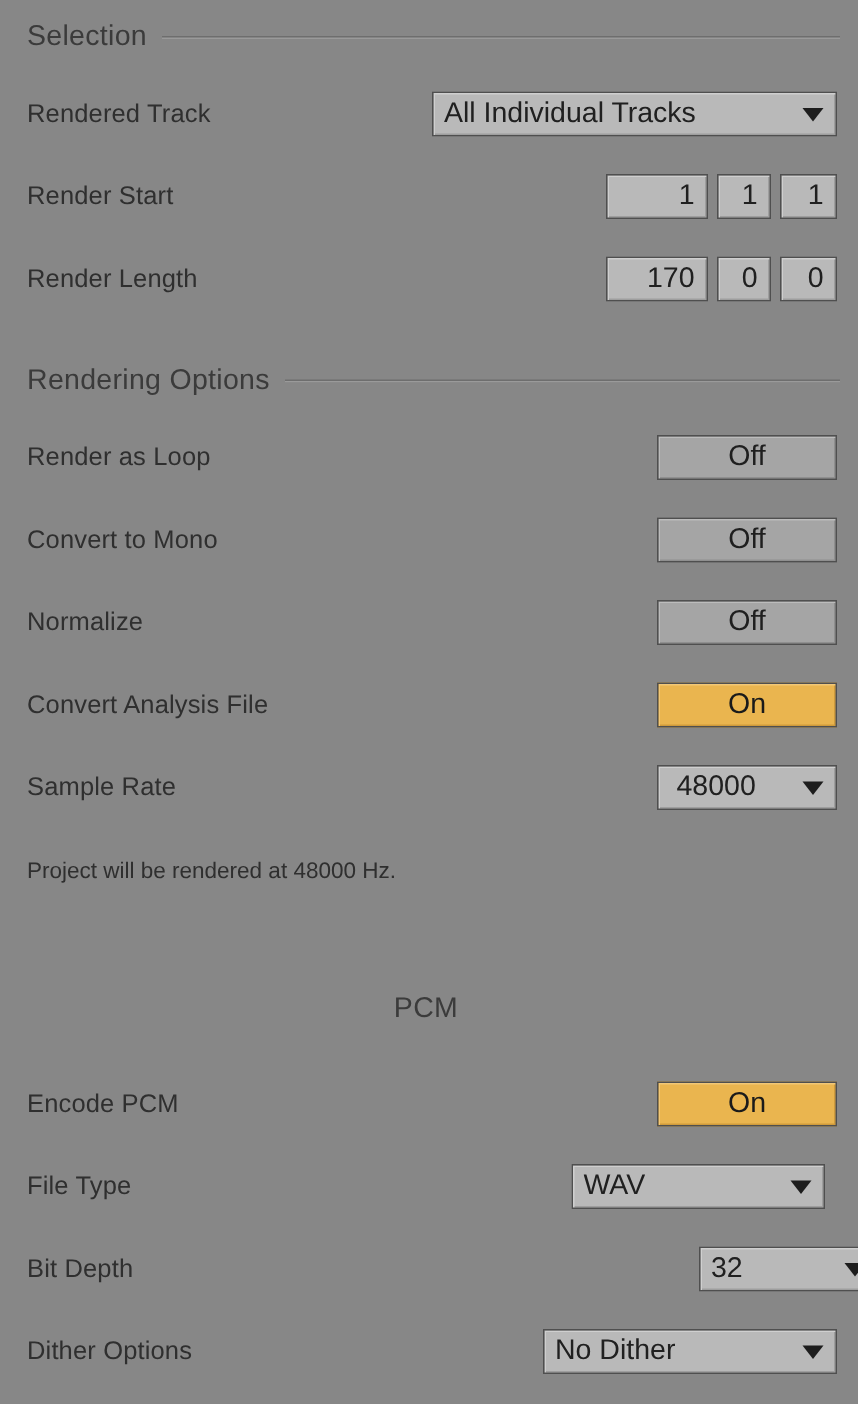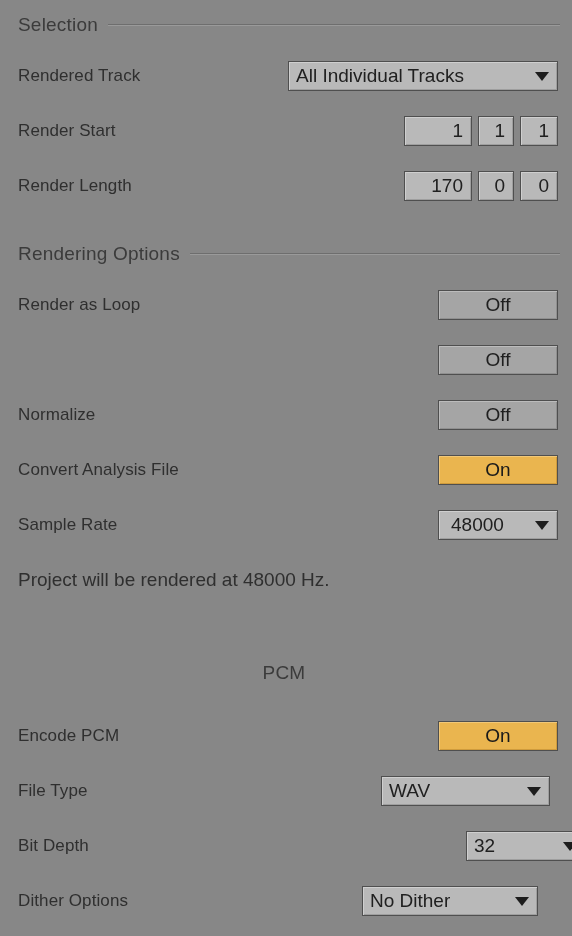--- a/index.html
+++ b/index.html
@@ -60,21 +60,21 @@
     position: absolute;
     left: 18px;
     font-size: 17px;
     color: #2f2f2f;
     letter-spacing: .1px;
     white-space: nowrap;
   }
   .info-text {
     position: absolute;
     left: 18px;
-    font-size: 19px;
+    font-size: 15px;
     color: #2f2f2f;
     white-space: nowrap;
   }
 
   
   .ctrl {
     position: absolute;
     box-sizing: border-box;
     height: 30px;
     display: flex;
@@ -173,20 +173,21 @@
     <span class="sh-label">Rendering Options</span>
     <span class="sh-rule"></span>
   </div>
 
   <div class="row" style="top:288px;">
     <span class="row-label">Render as Loop</span>
     <div class="ctrl toggle is-off" style="left:438px; width:120px; top:2px;">Off</div>
   </div>
 
   <div class="row" style="top:343px;">
+    <span class="row-label">Convert to Mono</span>
     <div class="ctrl toggle is-off" style="left:438px; width:120px; top:2px;">Off</div>
   </div>
 
   <div class="row" style="top:398px;">
     <span class="row-label">Normalize</span>
     <div class="ctrl toggle is-off" style="left:438px; width:120px; top:2px;">Off</div>
   </div>
 
   <div class="row" style="top:453px;">
     <span class="row-label">Convert Analysis File</span>
@@ -226,19 +227,19 @@
   <div class="row" style="top:829px;">
     <span class="row-label">Bit Depth</span>
     <div class="ctrl combo" style="left:438px; width:120px; top:2px;margin-left:28px;">
       <span class="combo-value">32</span>
       <span class="caret"></span>
     </div>
   </div>
 
   <div class="row" style="top:884px;">
     <span class="row-label">Dither Options</span>
-    <div class="ctrl combo" style="left:362px; width:176px; top:2px;">
+    <div class="ctrl combo" style="left:362px; width:196px; top:2px;">
       <span class="combo-value">No Dither</span>
       <span class="caret"></span>
     </div>
   </div>
 
 </div>
 
 </body></html>

